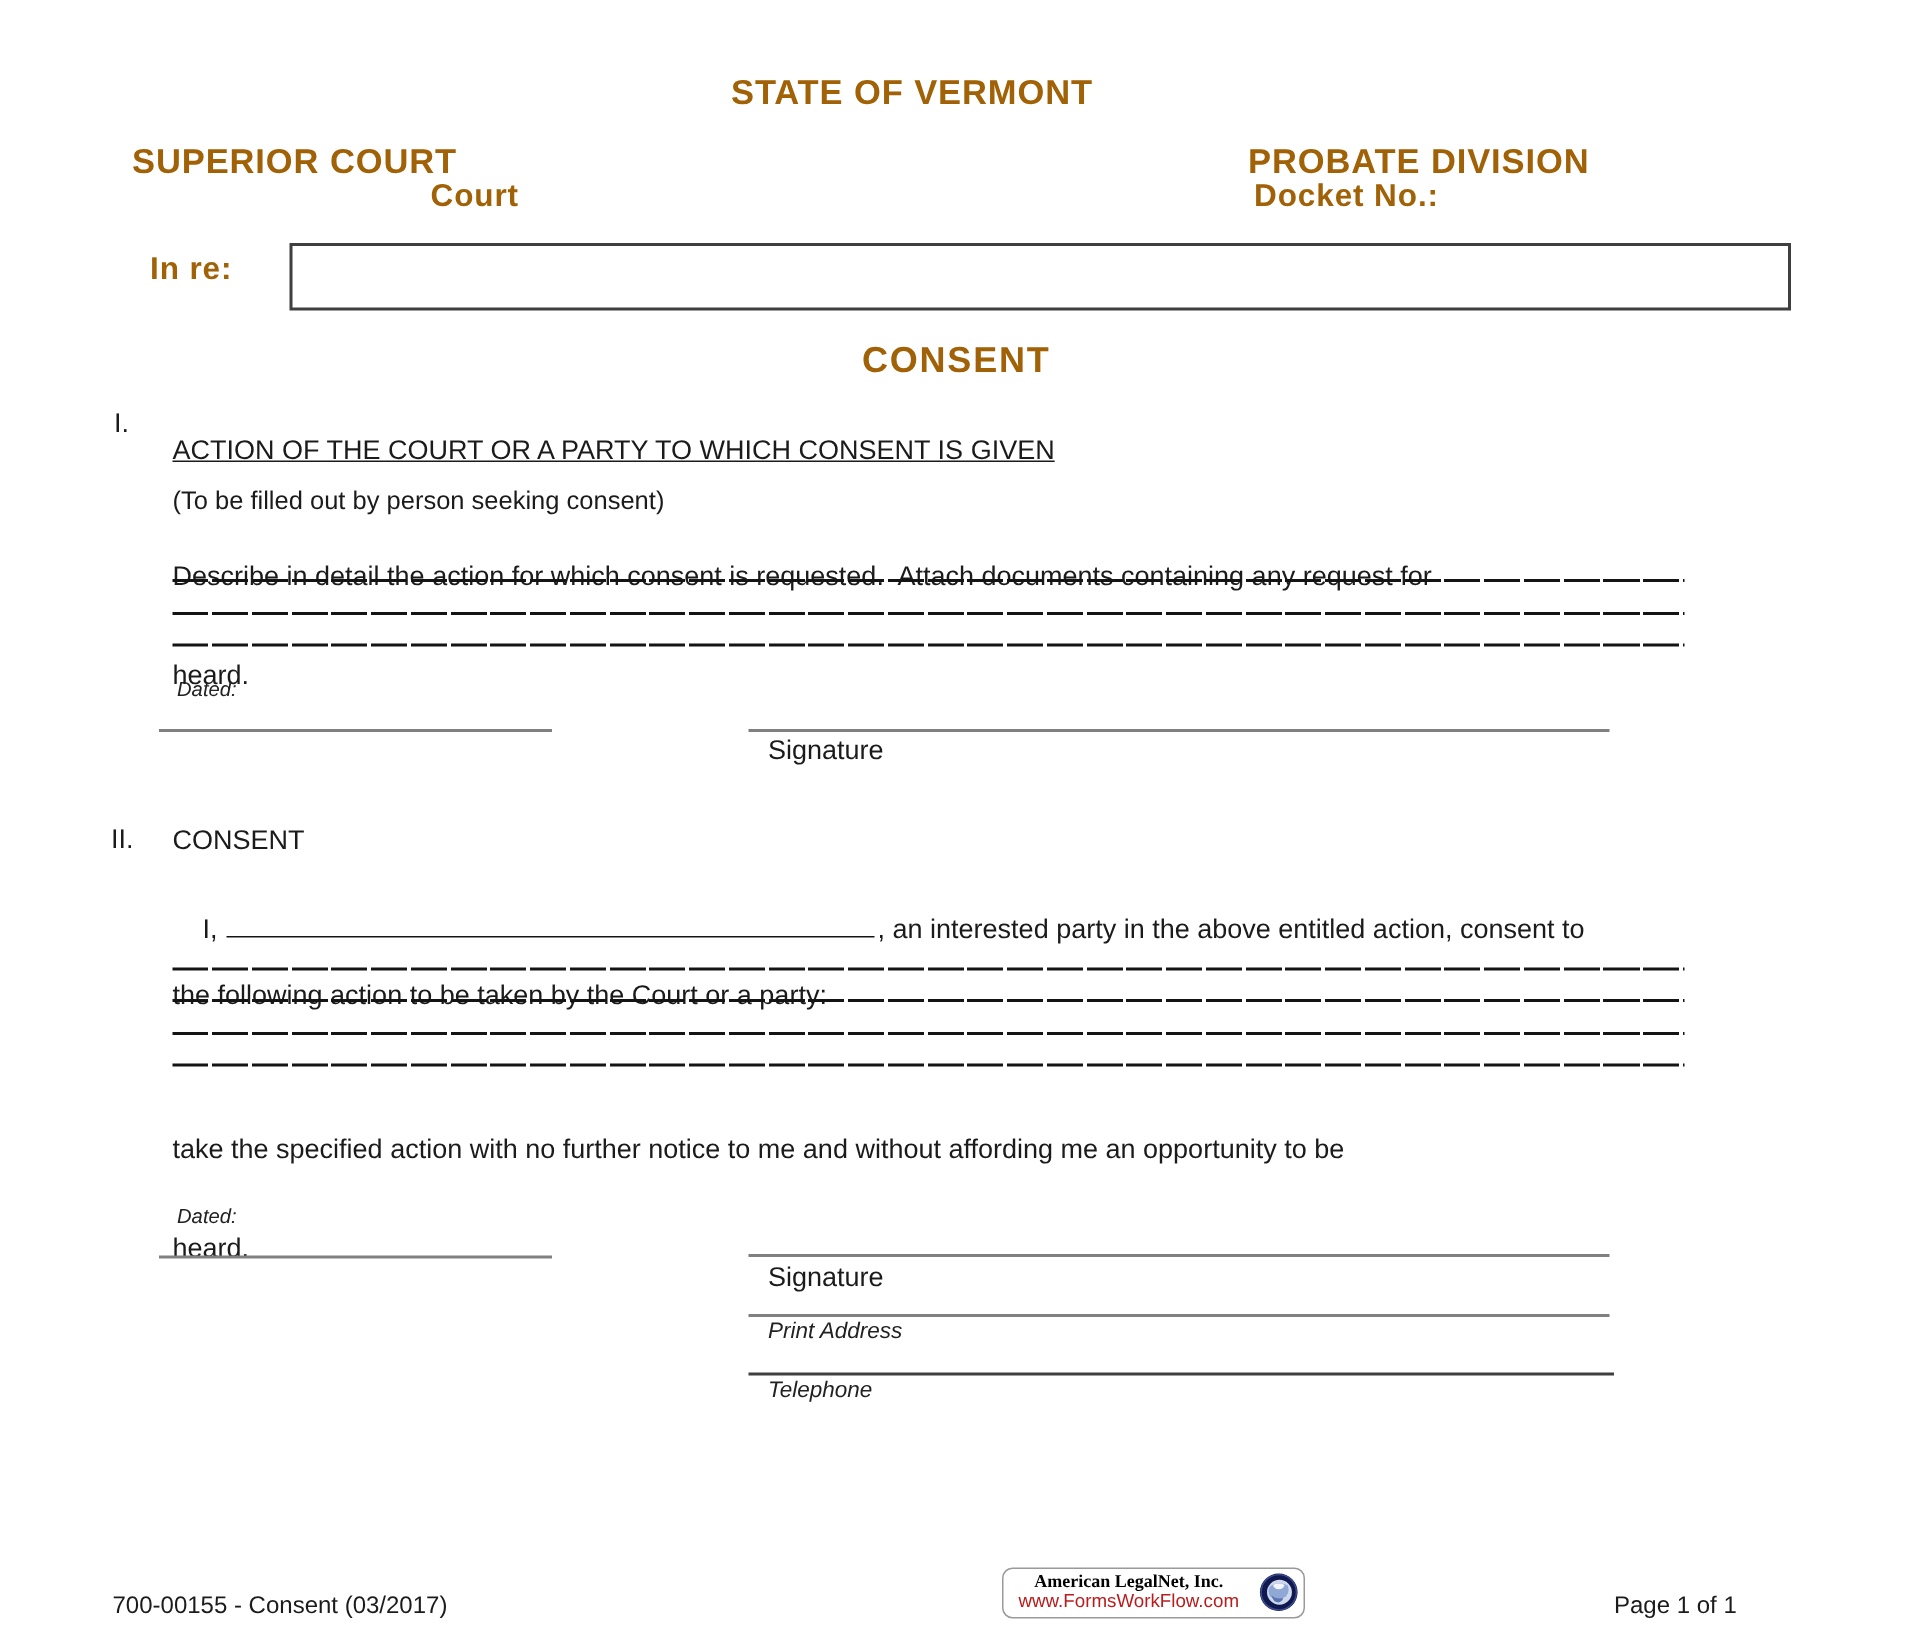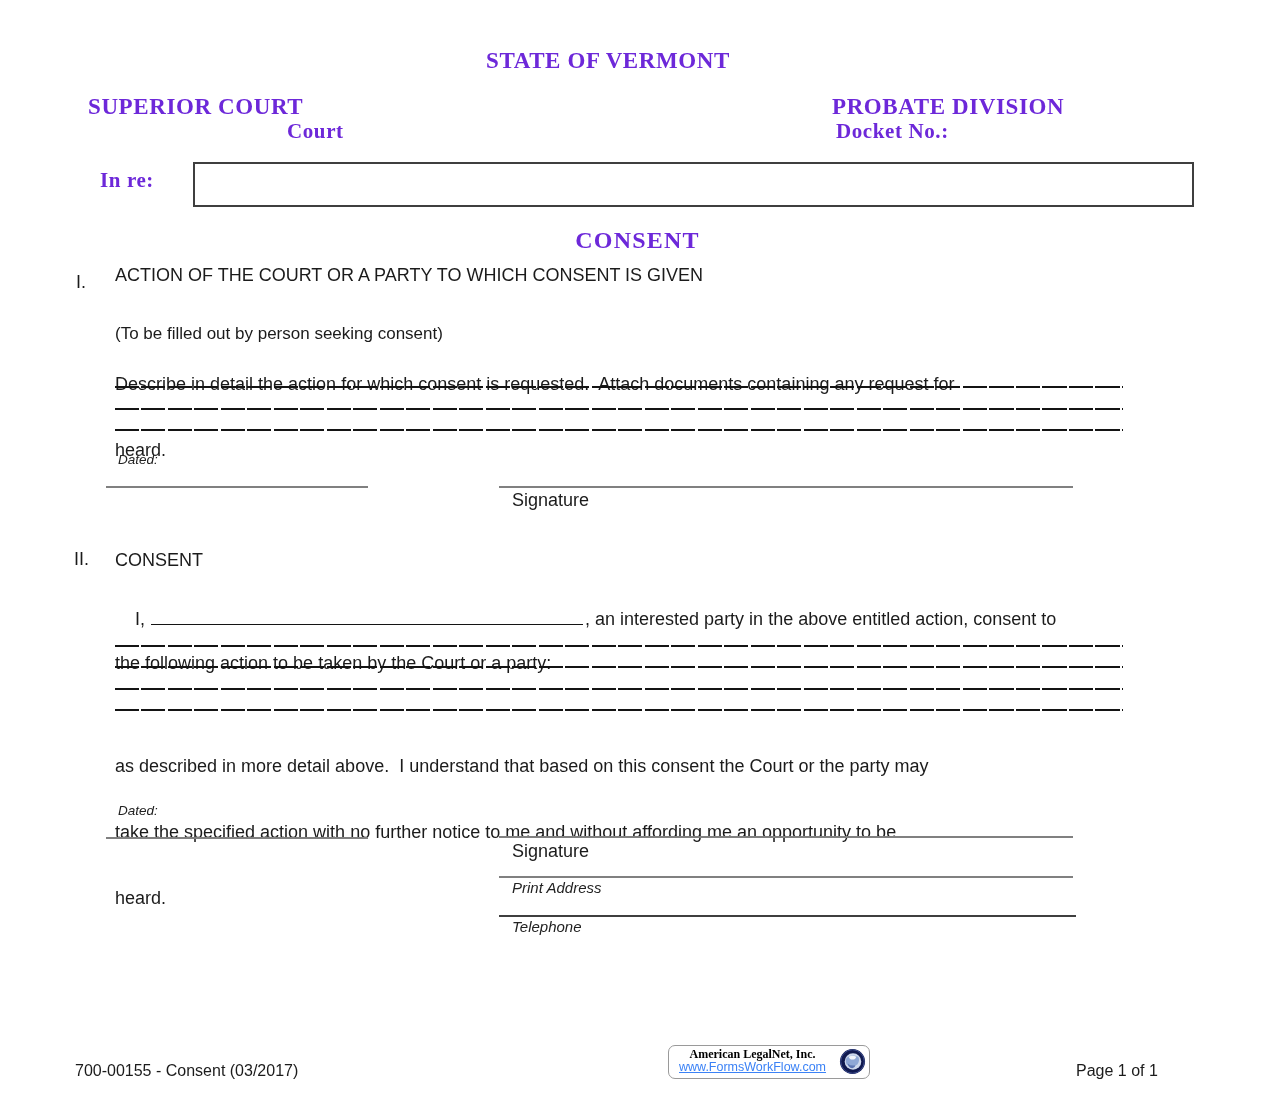--- a/index.html
+++ b/index.html
@@ -5,21 +5,21 @@
   html,body{margin:0;padding:0;background:#ffffff;}
   .page{
     position:relative;
     width:1275px;height:1100px;
     background:#ffffff;
     font-family:"Liberation Sans", sans-serif;
     color:#1b1b1b;
     overflow:hidden;
   }
   .abs{position:absolute;}
-  .serif{font-family:Liberation Serif, serif;font-weight:bold;color:#6d28d9;letter-spacing:.6px;}
+  .serif{font-family:Liberation Sans, sans-serif;font-weight:bold;color:#a16207;letter-spacing:.6px;}
   .center{left:0;width:1216px;text-align:center;}
   .h-main{font-size:23px;}
   .h-sub{font-size:21px;}
   .h-consent{font-size:24px;letter-spacing:1.2px;}
   .body-txt{font-size:18px;line-height:22px;white-space:pre-wrap;}
   .note-txt{font-size:17px;margin-top:31px;}
   .sec-num{font-size:18px;}
   .dated{font-style:italic;font-size:13.5px;color:#222;}
   .sig-label{font-size:18px;}
   .sig-sublabel{font-style:italic;font-size:15px;color:#222;}
@@ -40,21 +40,21 @@
   }
   .footer-txt{font-size:16px;color:#1b1b1b;}
   .badge{
     left:668px;top:1045px;width:202px;height:34px;
     border:1.5px solid #9a9a9a;border-radius:7px;background:#fff;
     display:flex;justify-content:space-between;
     box-sizing:border-box;padding:2px 3px 2px 10px;
   }
   .badge-texts{display:flex;flex-direction:column;align-items:center;line-height:13px;}
   .badge-company{font-family:"Liberation Serif", serif;font-weight:bold;font-size:12px;color:#000;white-space:nowrap;}
-  .badge-url{font-size:12.5px;color:#3b82f6;text-decoration:underline;white-space:nowrap;cursor:pointer;}
+  .badge-url{font-size:12.5px;color:#b91c1c;white-space:nowrap;cursor:pointer;}
   .globe{width:27px;height:27px;flex:0 0 auto;}
 </style>
 </head>
 <body>
 
 <div class="page">
 
   <div class="abs serif h-main center" style="top:48px;">STATE OF VERMONT</div>
 
   <div class="abs serif h-main" style="left:88px;top:94px;">SUPERIOR COURT</div>
@@ -62,21 +62,21 @@
 
   <div class="abs serif h-main" style="left:832px;top:94px;">PROBATE DIVISION</div>
   <div class="abs serif h-sub" style="left:836px;top:119px;">Docket No.:</div>
 
   <div class="abs serif h-sub" style="left:100px;top:168px;">In re:</div>
   <div class="abs inre-box"></div>
 
   <div class="abs serif h-consent" style="left:0;width:1275px;top:227px;text-align:center;">CONSENT</div>
 
   <div class="abs sec-num" style="left:76px;top:272px;">I.</div>
-  <div class="abs body-txt" style="left:115px;top:264px;">ACTION OF THE COURT OR A PARTY TO WHICH CONSENT IS GIVEN</div>
+  <div class="abs body-txt" style="left:115px;top:289px;text-decoration:underline;">ACTION OF THE COURT OR A PARTY TO WHICH CONSENT IS GIVEN</div>
   <div class="abs note-txt" style="left:115px;top:293px;">(To be filled out by person seeking consent)</div>
 
   <div class="abs body-txt" style="left:115px;top:329px;width:1090px;">
     <div>Describe in detail the action for which consent is requested.  Attach documents containing any request for</div>
     <div>heard.</div>
   </div>
 
   <div class="abs fill-line" style="top:386px;"></div>
   <div class="abs fill-line" style="top:408px;"></div>
   <div class="abs fill-line" style="top:429px;"></div>
@@ -93,21 +93,20 @@
     <span>I,</span><span class="inline-blank"></span><span>, an interested party in the above entitled action, consent to</span>
     <div>the following action to be taken by the Court or a party:</div>
   </div>
 
   <div class="abs fill-line" style="top:645px;"></div>
   <div class="abs fill-line" style="top:666px;"></div>
   <div class="abs fill-line" style="top:688px;"></div>
   <div class="abs fill-line" style="top:709px;"></div>
 
   <div class="abs body-txt" style="left:115px;top:711px;width:1090px;">
-    <div>as described in more detail above.  I understand that based on this consent the Court or the party may</div>
     <div>take the specified action with no further notice to me and without affording me an opportunity to be</div>
     <div>heard.</div>
   </div>
 
   <div class="abs dated" style="left:118px;top:803px;">Dated:</div>
   <div class="abs sign-line" style="left:106px;top:837px;width:262px;"></div>
 
   <div class="abs sign-line" style="left:499px;top:836px;width:574px;"></div>
   <div class="abs sig-label" style="left:512px;top:841px;">Signature</div>
 

